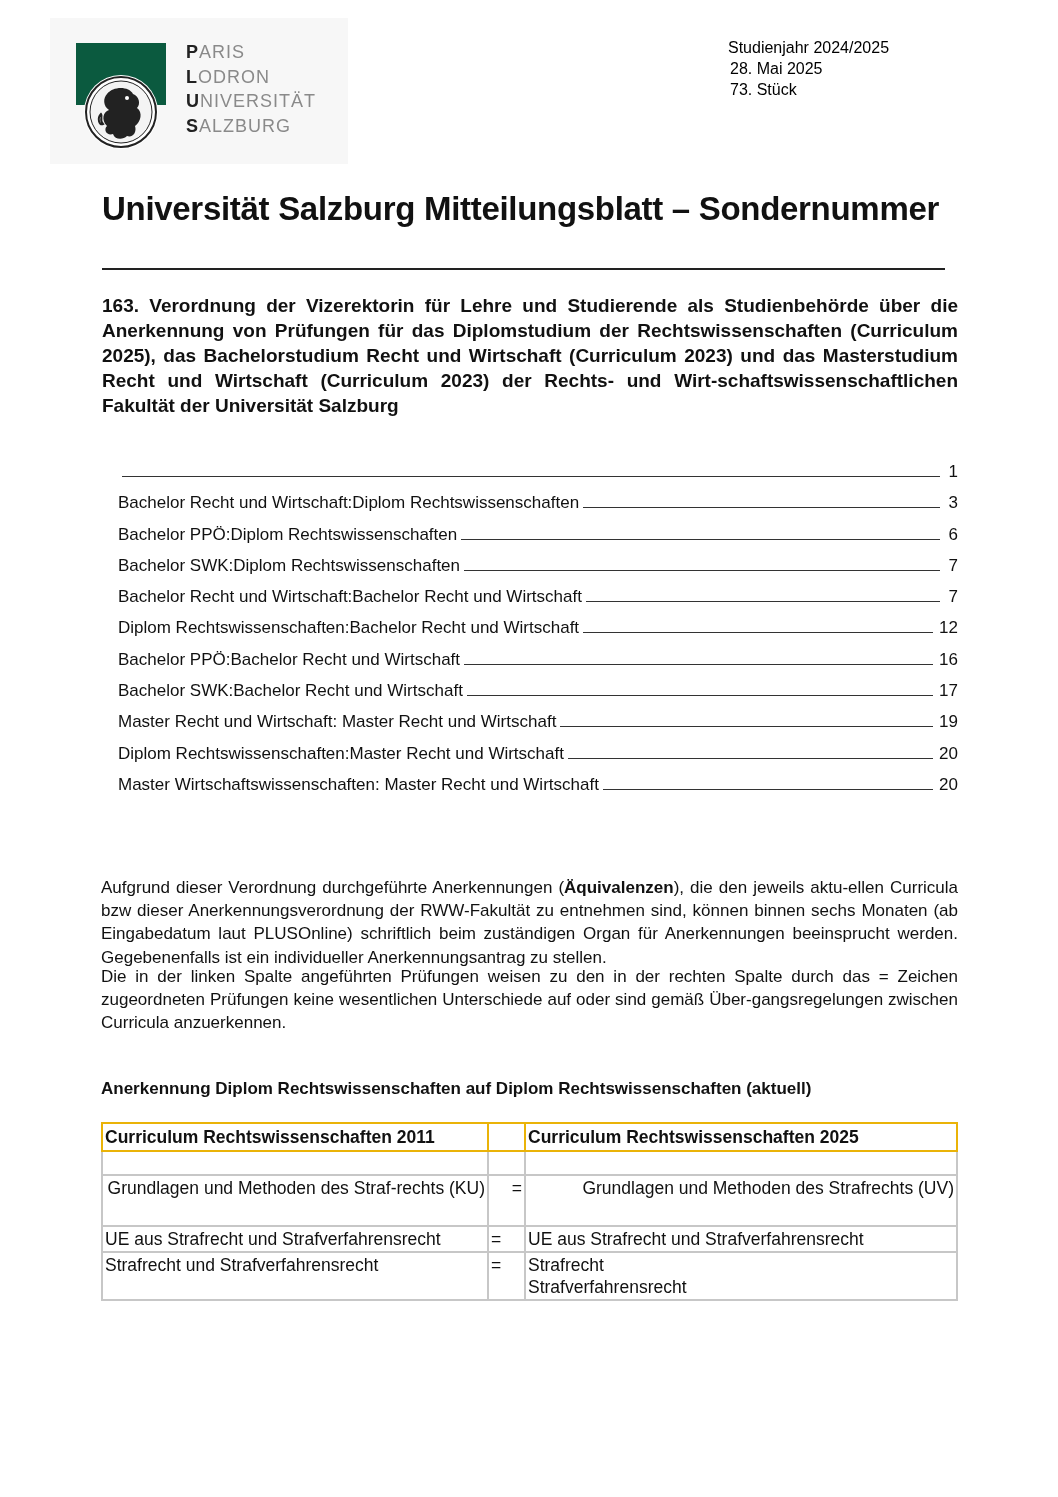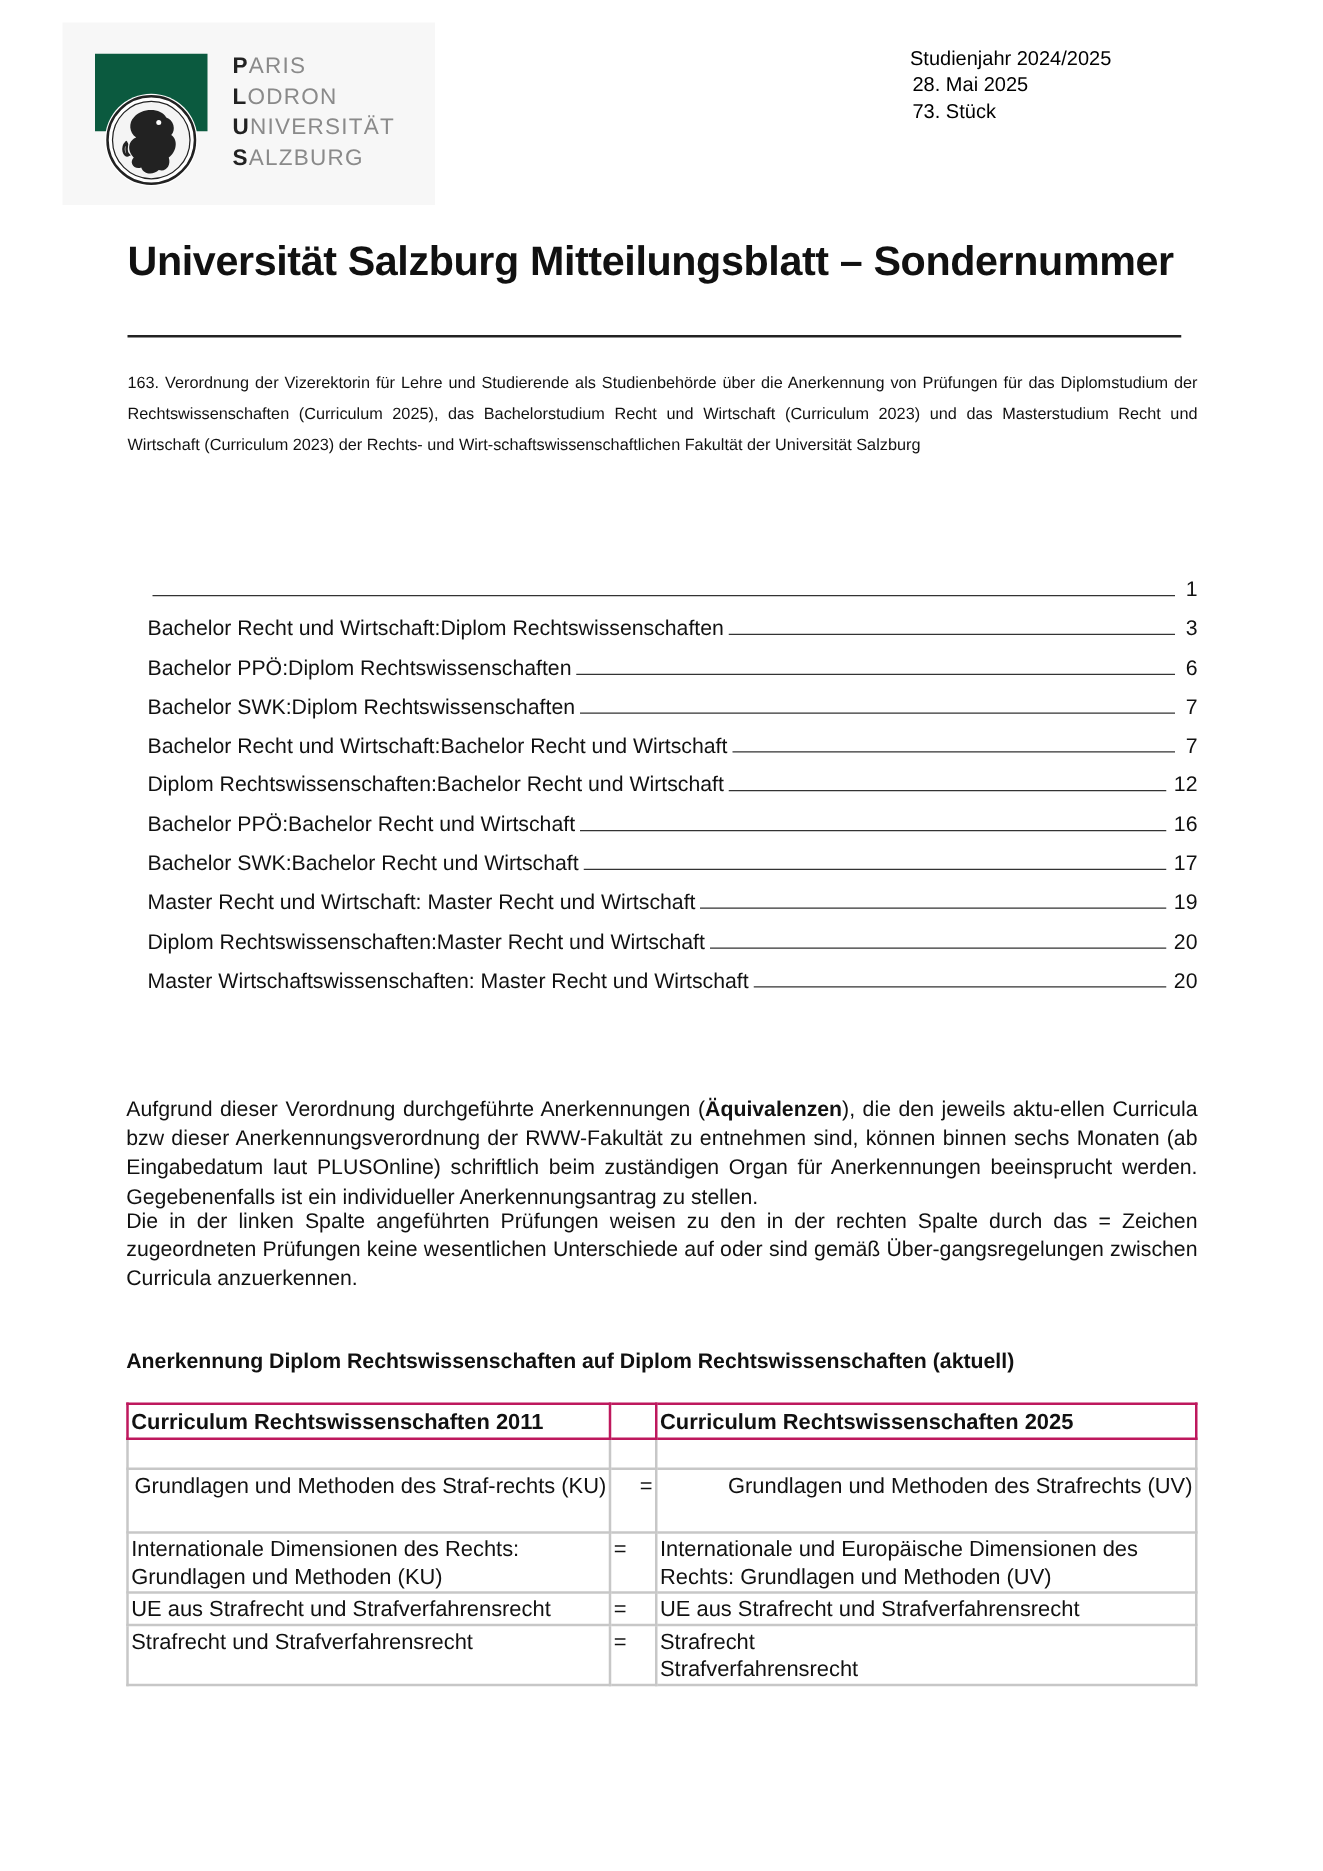--- a/index.html
+++ b/index.html
@@ -7,35 +7,35 @@
          font-family: "Liberation Sans", sans-serif; color: #111; }
   .logo-box { position: absolute; left: 50px; top: 18px; width: 298px; height: 146px; background: #f7f7f7; }
   .logo-green { position: absolute; left: 76px; top: 43px; width: 90px; height: 62px; background: #0b5a3f; }
   .logo-seal { position: absolute; left: 83px; top: 74px; width: 76px; height: 76px; }
   .logo-text { position: absolute; left: 174px; top: 40px; font-size: 18px; line-height: 24.5px; color: #8a8a8a; letter-spacing: 1px; margin-left: 12px; }
   .logo-text span b { color: #222; font-weight: bold; }
   .meta { position: absolute; left: 728px; top: 37px; font-size: 16px; line-height: 21px; color: #000000; }
   .meta div:nth-child(2), .meta div:nth-child(3) { padding-left: 2px; }
   .main-title { position: absolute; left: 102px; top: 190px; font-size: 33px; font-weight: bold; letter-spacing: -0.3px; margin: 0; }
   .rule { position: absolute; left: 102px; top: 268px; width: 843px; height: 0; border-top: 2px solid #222; }
-  .ordinance { position: absolute; left: 102px; top: 293px; width: 856px; font-size: 13px; font-weight: normal; line-height: 25px; text-align: justify; margin: 0; }
+  .ordinance { position: absolute; left: 102px; top: 293px; width: 856px; font-size: 19px; font-weight: bold; line-height: 25px; text-align: justify; margin: 0; }
   .toc { position: absolute; left: 118px; top: 462px; width: 840px; }
   .toc-row { display: flex; align-items: baseline; height: 31.3px; font-size: 17px; }
   .toc-label { white-space: nowrap; }
   .toc-leader { flex: 1; border-bottom: 1px solid #333; margin: 0 6px 0 4px; height: 14px; }
   .toc-page { min-width: 12px; text-align: right; }
   .para { position: absolute; left: 101px; width: 857px; font-size: 17px; line-height: 23.2px; text-align: justify; margin: 0; }
   .p1 { top: 876px; }
   .p2 { top: 965px; }
   .section-h { position: absolute; left: 101px; top: 1079px; font-size: 17px; font-weight: bold; margin: 0; }
   table.eq { position: absolute; left: 101px; top: 1122px; width: 857px; border-collapse: collapse; font-size: 17.5px; }
   table.eq td { border: 2px solid #c7c7c7; padding: 1px 2px; vertical-align: top; line-height: 22px; }
   table.eq .c1 { width: 380px; }
   table.eq .c2 { width: 31px; }
-  table.eq th { border: 2px solid #be185d; text-align: left; padding: 1px 2px; font-weight: bold; line-height: 24px; }
+  table.eq th { border: 2px solid #eab308; text-align: left; padding: 1px 2px; font-weight: bold; line-height: 24px; }
   .empty-row td { height: 20px; }
   .tall td { height: 47px; text-align: right; }
 </style>
 </head>
 <body>
 
 <div class="logo-box"></div>
 <div class="logo-green"></div>
 <svg class="logo-seal" viewBox="0 0 76 76">
   <circle cx="38" cy="38" r="37" fill="#ffffff"></circle>
@@ -136,25 +136,20 @@
     <td></td>
     <td></td>
     <td></td>
   </tr>
   <tr class="tall">
     <td>Grundlagen und Methoden des Straf-rechts (KU)</td>
     <td>=</td>
     <td>Grundlagen und Methoden des Strafrechts (UV)</td>
   </tr>
   <tr>
-    <td>Internationale Dimensionen des Rechts: Grundlagen und Methoden (KU)</td>
-    <td>=</td>
-    <td>Internationale und Europäische Dimensionen des Rechts: Grundlagen und Methoden (UV)</td>
-  </tr>
-  <tr>
     <td style="white-space:nowrap">UE aus Strafrecht und Strafverfahrensrecht</td>
     <td>=</td>
     <td>UE aus Strafrecht und Strafverfahrensrecht</td>
   </tr>
   <tr>
     <td>Strafrecht und Strafverfahrensrecht</td>
     <td>=</td>
     <td>
           <div>Strafrecht</div>
           <div>Strafverfahrensrecht</div>

